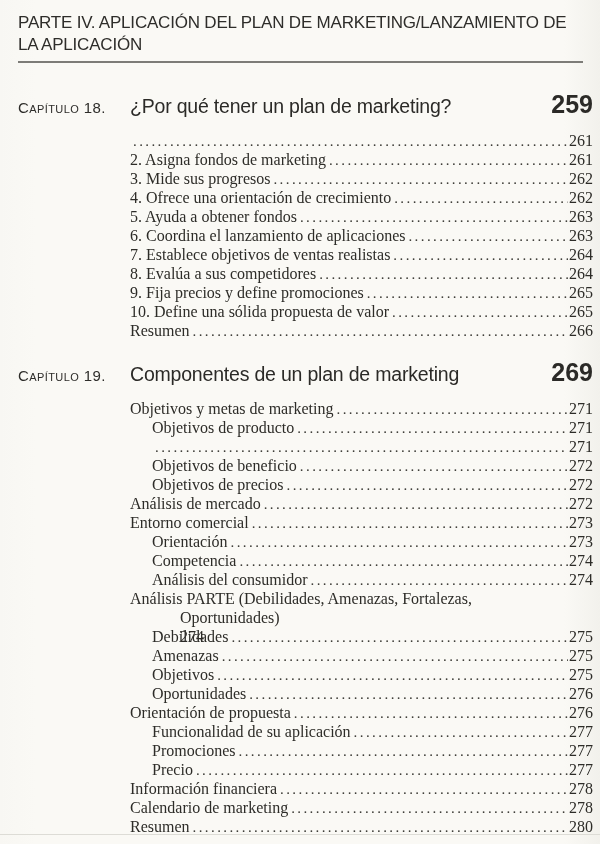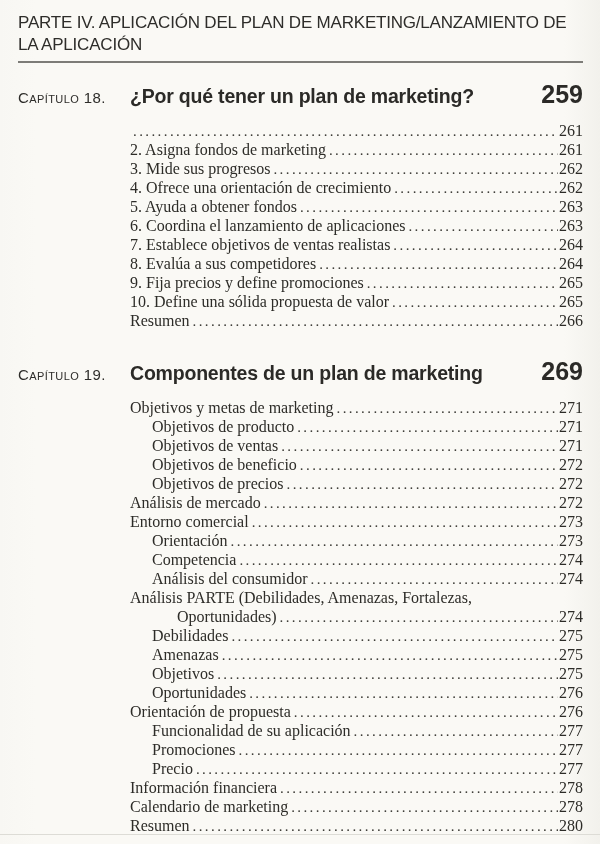--- a/index.html
+++ b/index.html
@@ -8,21 +8,21 @@
     width: 600px;
     height: 844px;
     overflow: hidden;
     background: #f7f6f2;
   }
   .page {
     position: relative;
     width: 600px;
     height: 844px;
     box-sizing: border-box;
-    padding: 12px 17px 0 18px;
+    padding: 12px 7px 0 18px;
     background: linear-gradient(90deg, #f8f7f3 0%, #faf9f5 6%, #faf9f5 94%, #f2f1ec 100%);
     color: #2b2a27;
   }
   
   .part-header {
     font-family: "Liberation Sans", sans-serif;
     font-size: 17px;
     line-height: 21.5px;
     font-weight: 400;
     letter-spacing: -0.2px;
@@ -30,40 +30,40 @@
     max-width: 566px;
   }
   .rule {
     border: none;
     height: 2px;
     background: #7d7c78;
     margin: 6px 0 0 0;
     width: 565px;
   }
   
-  .chapter-18 { margin-top: 17px; }
-  .chapter-19 { margin-top: 27px; }
+  .chapter-18 { margin-top: 27px; }
+  .chapter-19 { margin-top: 18px; }
   .chapter-heading {
     display: flex;
     align-items: baseline;
     font-family: "Liberation Sans", sans-serif;
   }
   .chapter-label {
     flex: none;
     width: 112px;
     font-size: 15px;
     font-variant: small-caps;
     letter-spacing: 0.4px;
     color: #2e2d2a;
   }
   .chapter-title {
     flex: 1 1 auto;
     margin: 0;
     font-size: 19.5px;
-    font-weight: 700;
+    font-weight: 400;
     letter-spacing: -0.2px;
     line-height: 24px;
     color: #2b2a27;
   }
   .chapter-page {
     flex: none;
     font-size: 25px;
     font-weight: 700;
     color: #2b2a27;
   }
@@ -74,21 +74,21 @@
     font-size: 16px;
     color: #2d2c28;
   }
   .entry {
     display: flex;
     align-items: baseline;
     line-height: 19px;
     height: 19px;
   }
   .entry.level-2 { padding-left: 22px; }
-  .entry.level-3 { padding-left: 47px; }
+  .entry.level-3 { padding-left: 47px; flex-direction: column; }
   .entry-text { white-space: nowrap; flex: none; }
   .dots {
     flex: 1 1 auto;
     overflow: hidden;
     white-space: nowrap;
     margin: 0 1px 0 3px;
     color: #3c3b36;
   }
   .dots::after {
     content: "........................................................................................................................";
@@ -206,21 +206,20 @@
     <span class="entry-page">271</span>
   </div>
 
   <div class="entry level-2">
     <span class="entry-text">Objetivos de producto</span>
     <span class="dots"></span>
     <span class="entry-page">271</span>
   </div>
 
   <div class="entry level-2">
-    <span class="entry-text">Objetivos de ventas</span>
     <span class="dots"></span>
     <span class="entry-page">271</span>
   </div>
 
   <div class="entry level-2">
     <span class="entry-text">Objetivos de beneficio</span>
     <span class="dots"></span>
     <span class="entry-page">272</span>
   </div>
 

